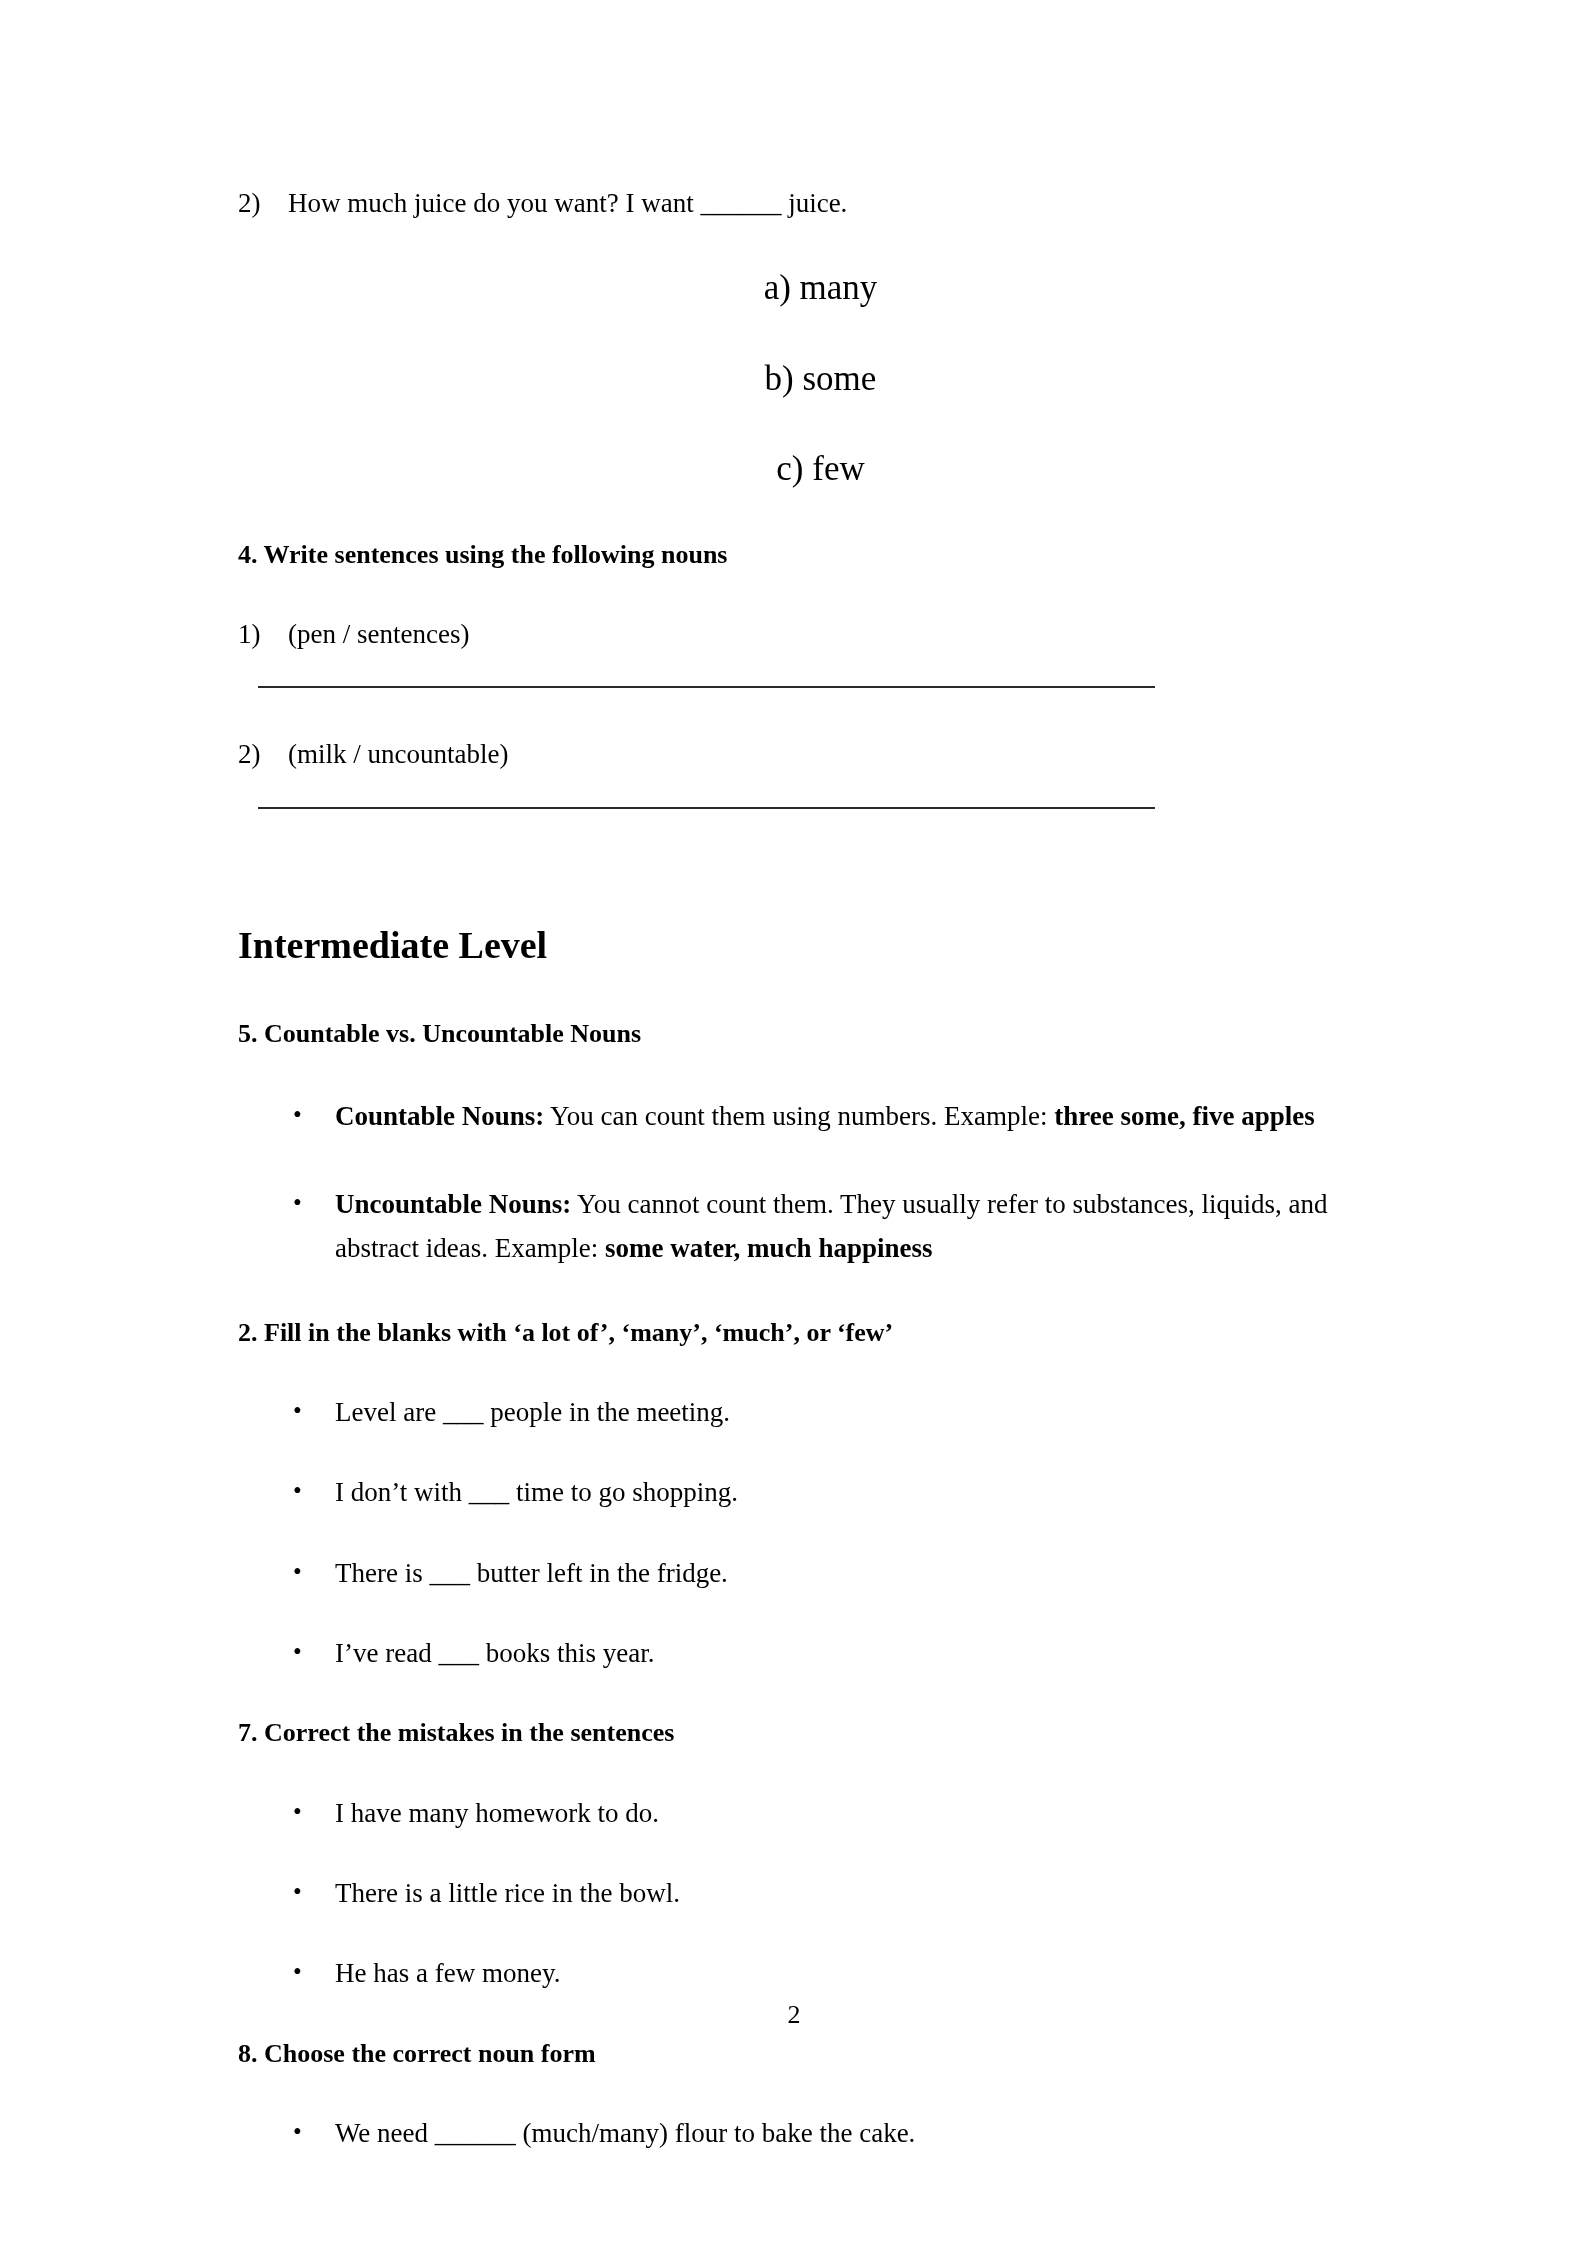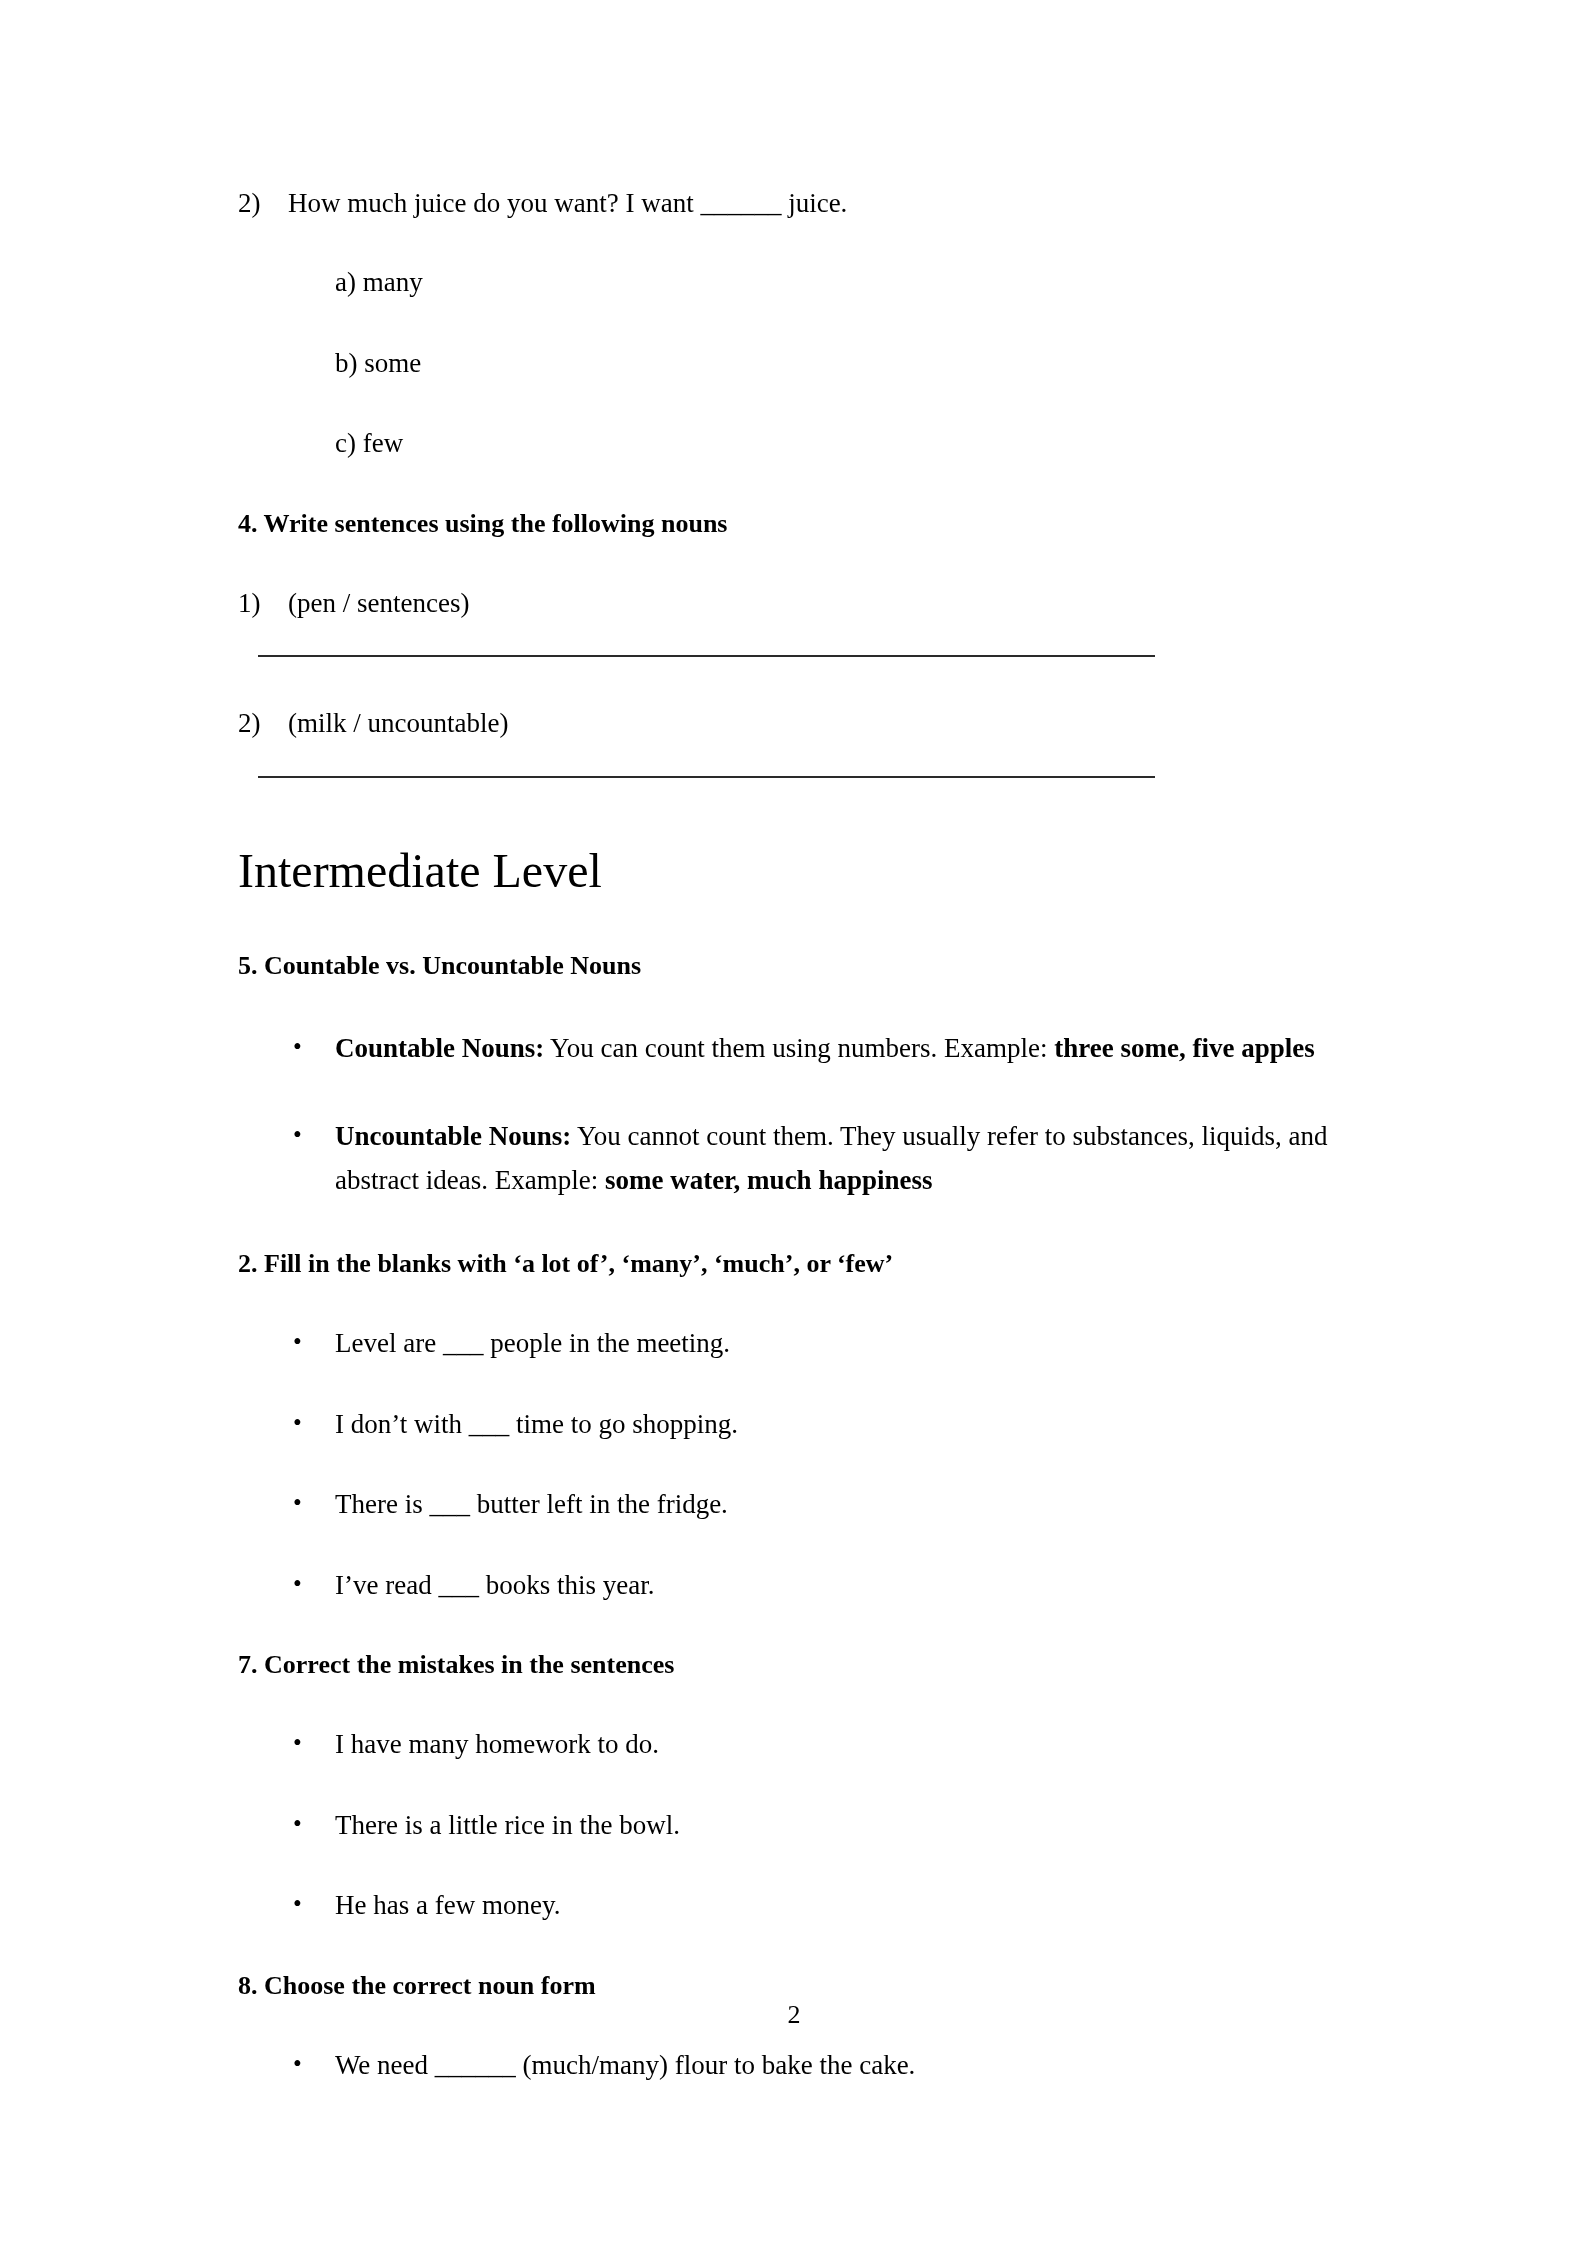--- a/index.html
+++ b/index.html
@@ -42,24 +42,25 @@
     flex: 0 0 50px;
     font-size: 27px;
   }
   .q-text {
     flex: 1 1 auto;
     font-size: 27px;
   }
 
   
   .opt {
-    margin-left: 97px;
+    margin-left: 55px;
     margin-bottom: 45px;
-    font-size: 27px;
+    font-size: 35px;
     line-height: 1.3;
+    text-align: center;
   }
 
   
   .sec-head {
     font-weight: bold;
     font-size: 26px;
     margin-top: 4px;
     margin-bottom: 44px;
     line-height: 1.35;
   }
@@ -69,23 +70,23 @@
     margin-left: 20px;
     width: 897px;
     border-bottom: 2px solid #2a2a2a;
     height: 0;
     margin-top: -10px;
     margin-bottom: 48px;
   }
 
   
   .level-head {
-    font-weight: normal;
-    font-size: 48px;
-    margin-top: 62px;
+    font-weight: bold;
+    font-size: 38px;
+    margin-top: 112px;
     margin-bottom: 46px;
     line-height: 1.3;
   }
 
   
   ul.blist {
     list-style: none;
     margin: 0 0 0 0;
     padding: 0;
   }

